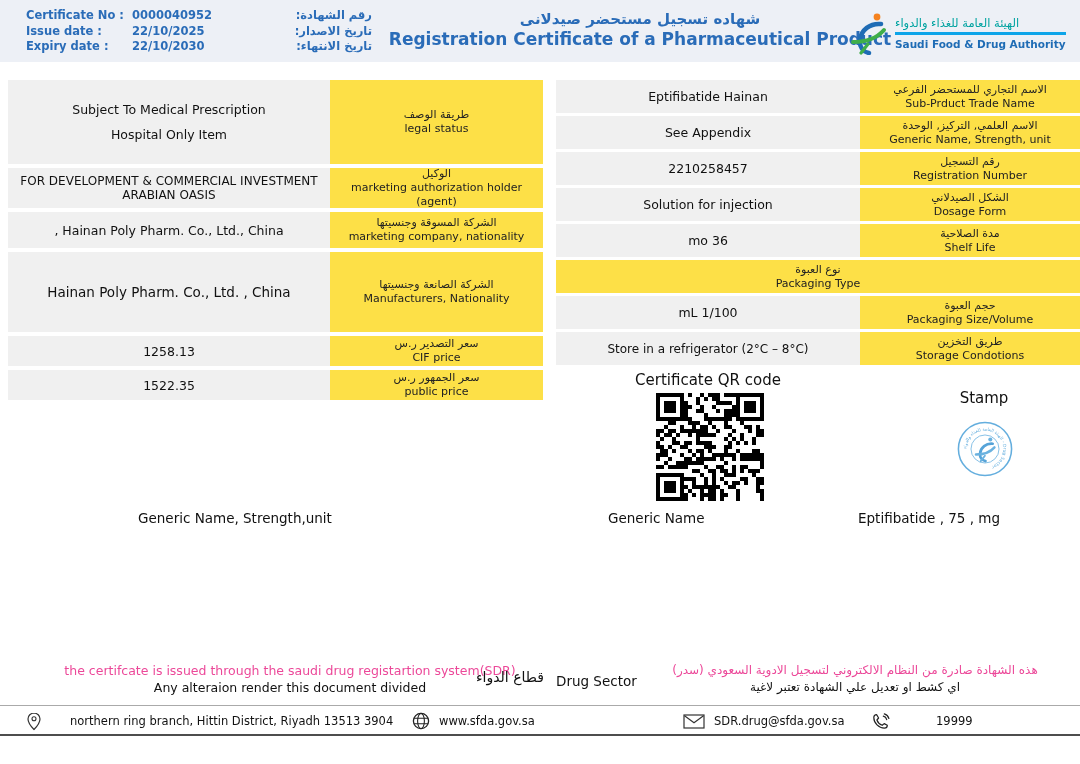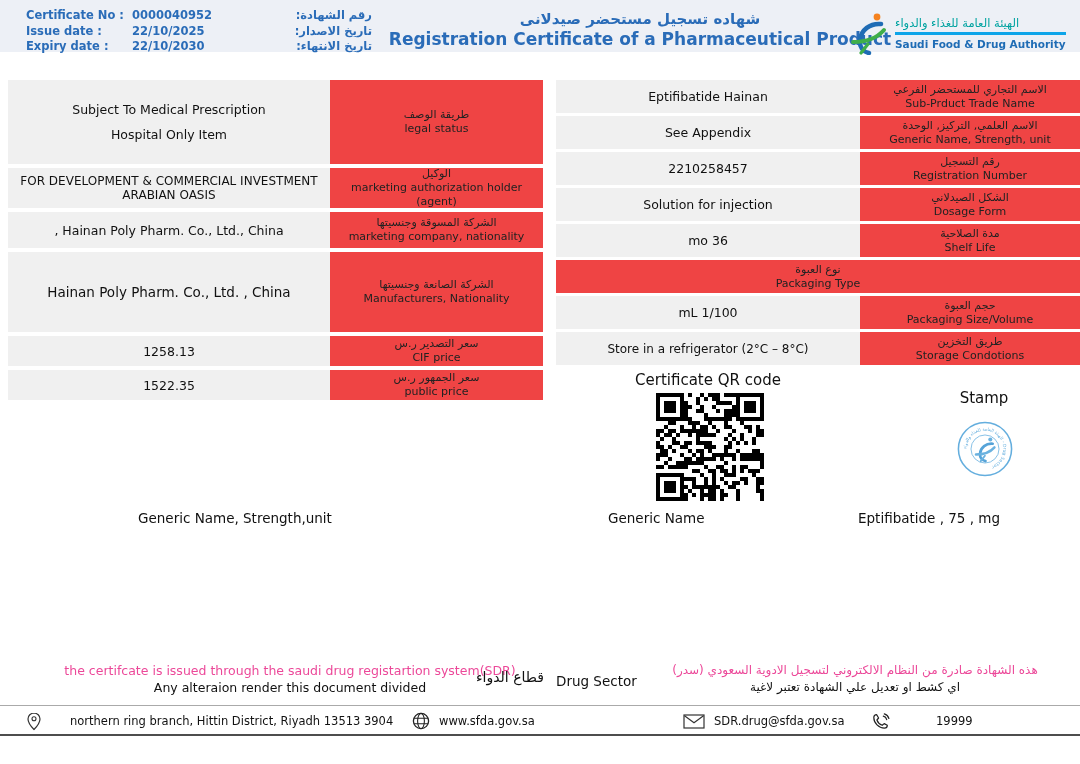--- a/index.html
+++ b/index.html
@@ -1,38 +1,38 @@
 <!DOCTYPE html>
 <html><head>
 <meta charset="utf-8">
 <style>
   html,body{margin:0;padding:0;background:#fff;}
   body{font-family:"DejaVu Sans",sans-serif;}
   .page{position:relative;width:1080px;height:764px;background:#ffffff;overflow:hidden;}
 
   
-  .header{position:absolute;left:0;top:0;width:1080px;height:52px;background:#edf0f6;}
+  .header{position:absolute;left:0;top:0;width:1080px;height:62px;background:#edf0f6;}
   .meta{position:absolute;left:26px;top:8px;display:grid;grid-template-columns:106px 112px 128px;font-size:11.5px;font-weight:bold;color:#2a6cb8;line-height:15.5px;}
   .meta .ar{text-align:right;direction:rtl;}
   .titleblock{position:absolute;left:370px;top:9px;width:540px;text-align:center;color:#2a6cb8;font-weight:bold;}
   .title-ar{font-size:15px;line-height:20px;direction:rtl;}
   .title-en{font-size:17px;line-height:20px;}
   .logo{position:absolute;left:848px;top:11px;display:flex;align-items:center;gap:7px;}
   .logo-text .lar{color:#00a3a1;font-size:11.5px;border-bottom:3px solid #0ea5e9;padding-bottom:2px;direction:rtl;text-align:left;}
   .logo-text .len{color:#1f6cb5;font-size:10.5px;font-weight:bold;padding-top:3px;}
 
   
   .col{position:absolute;display:flex;flex-direction:column;}
   .col-left{left:8px;top:80px;width:535px;gap:4px;}
   .col-right{left:556px;top:80px;width:524px;gap:3px;}
   .frow{display:flex;}
   .cell-v{background:#f0f0f0;display:flex;flex-direction:column;align-items:center;justify-content:center;text-align:center;font-size:12.5px;color:#111;}
   .col-left .cell-v{flex:0 0 322px;}
   .col-right .cell-v{flex:0 0 304px;}
-  .cell-l{background:#ef4444;flex:1;display:flex;flex-direction:column;align-items:center;justify-content:center;text-align:center;line-height:14px;color:#222;}
+  .cell-l{background:#fde047;flex:1;display:flex;flex-direction:column;align-items:center;justify-content:center;text-align:center;line-height:14px;color:#222;}
   .cell-l .ar{font-size:11px;direction:rtl;}
   .cell-l .en{font-size:11px;}
   .h84{height:84px}.h40{height:40px}.h36{height:36px}.h80{height:80px}.h30{height:30px}.h33{height:33px}
   .big-gap .l2{margin-top:10px;}
   .sm .cell-v{font-size:12px;}
 
   
   .qr-title{position:absolute;left:556px;top:371px;width:304px;text-align:center;font-size:15px;color:#111;}
   .qr-box{position:absolute;left:656px;top:393px;width:108px;height:108px;}
   .stamp-label{position:absolute;left:920px;top:389px;width:128px;text-align:center;font-size:15px;color:#111;}

